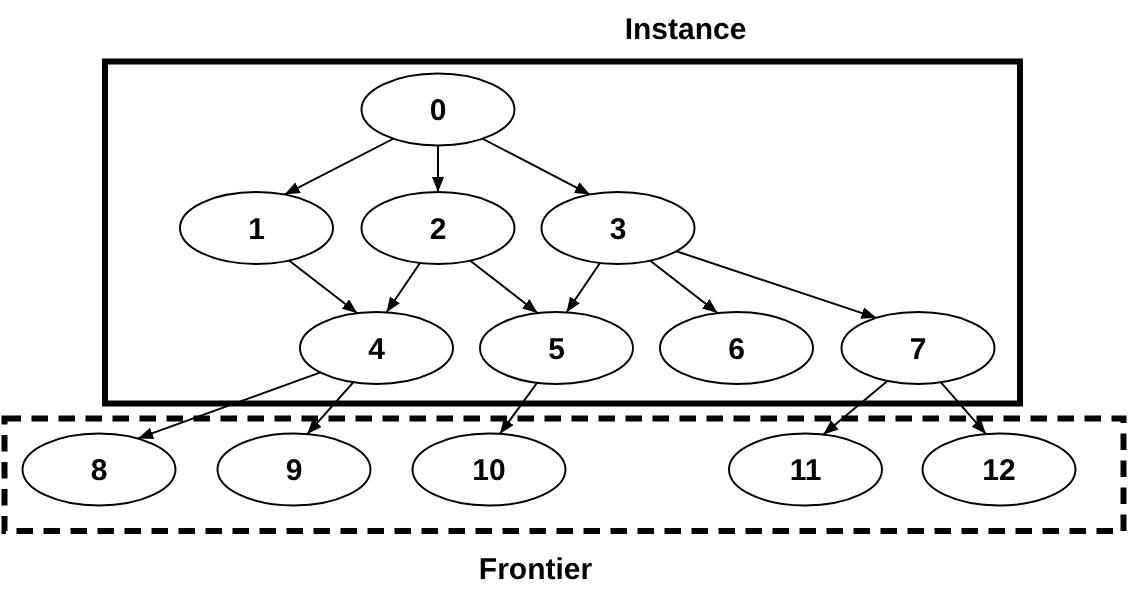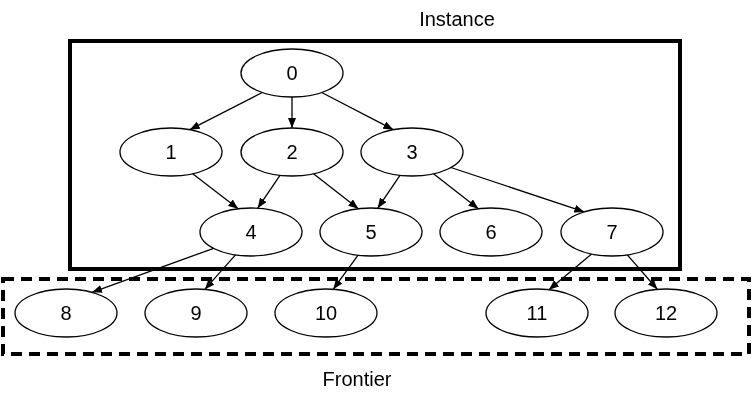--- a/index.html
+++ b/index.html
@@ -8,20 +8,21 @@
     background: #ffffff;
     width: 753px;
     height: 401px;
     overflow: hidden;
   }
   .stage {
     position: relative;
     width: 753px;
     height: 401px;
     background: #ffffff;
+    font-weight: bold;
   }
   svg { display: block; }
   .group-box {
     fill: none;
     stroke: #000000;
     stroke-width: 4;
   }
   .group-box.dashed {
     stroke-dasharray: 11 7;
   }

